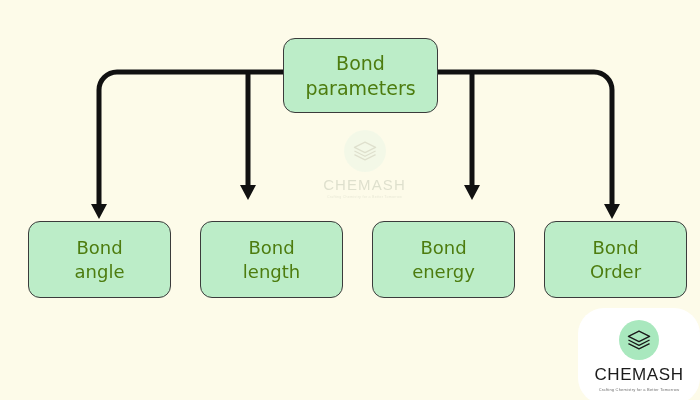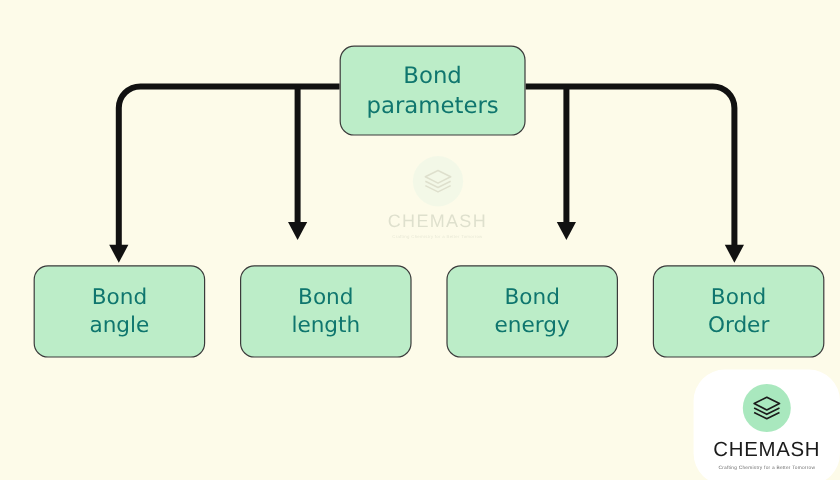--- a/index.html
+++ b/index.html
@@ -33,21 +33,21 @@
   .node {
     position: absolute;
     box-sizing: border-box;
     background: #BCEDC8;
     border: 1.4px solid #3b3b3b;
     border-radius: 12px;
     display: flex;
     align-items: center;
     justify-content: center;
     text-align: center;
-    color: #0f766e;
+    color: #4d7c0f;
     line-height: 1.28;
     z-index: 3;
   }
   .node-label {
     display: block;
     white-space: pre-line;
   }
 
   #node-root {
     left: 283px;

